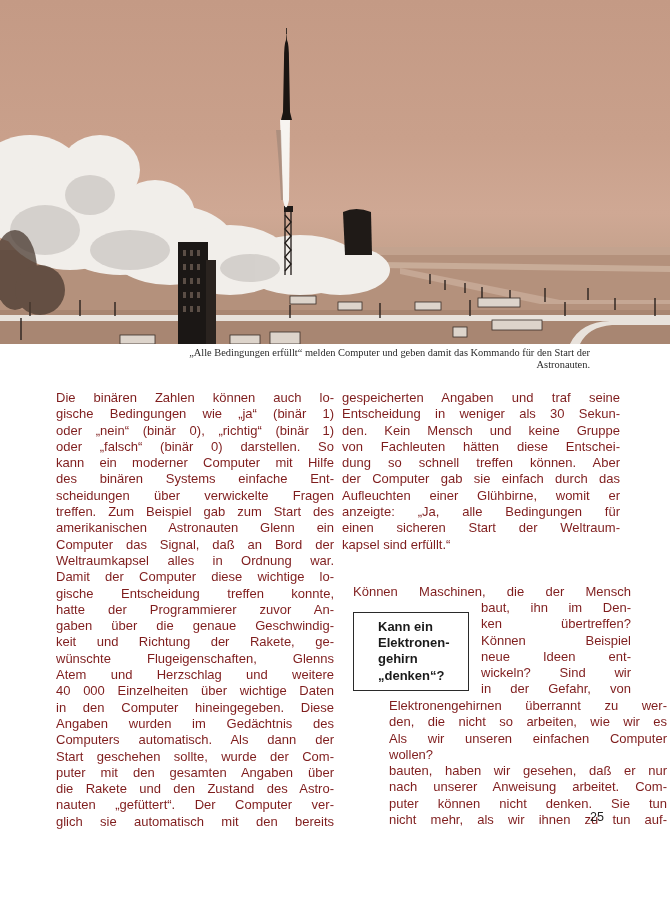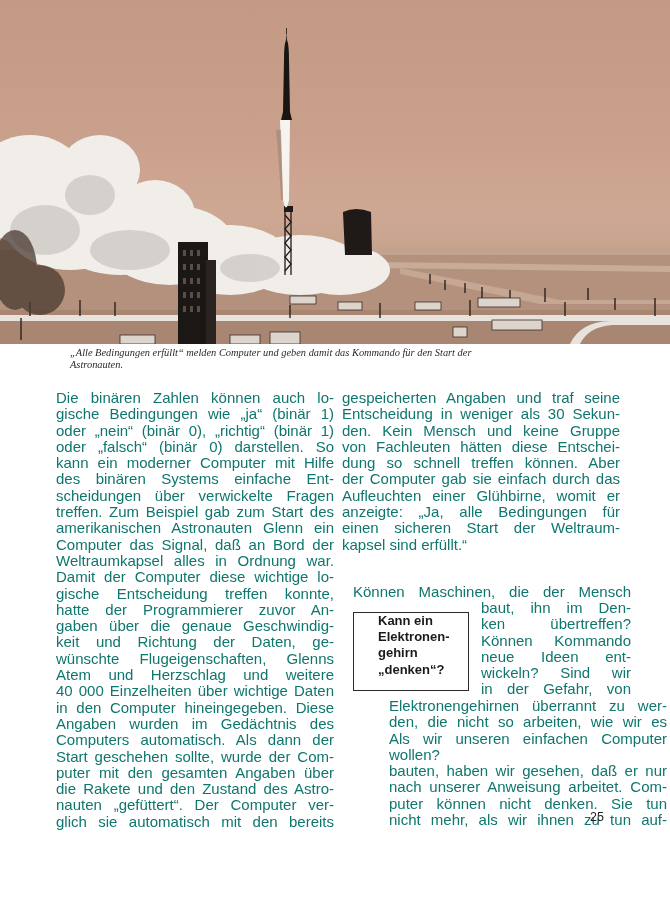--- a/index.html
+++ b/index.html
@@ -7,38 +7,39 @@
     width: 670px; height: 904px; background: #ffffff; position: relative; overflow: hidden;
     font-family: "Liberation Sans", sans-serif; color: #1e1e1e;
   }
   .illustration {
     position: absolute; left: 0; top: 0; width: 670px; height: 344px; overflow: hidden;
     background: linear-gradient(180deg, #c49a85 0%, #c9a08b 40%, #cfa894 62%, #c7a38e 72%, #b89a84 100%);
   }
   .illustration svg { position: absolute; left: 0; top: 0; }
   .caption {
     position: absolute; left: 70px; top: 347px; width: 520px;
-    font-family: "Liberation Serif", serif; font-style: italic; font-size: 10.4px; line-height: 11.5px;
+    font-family: "Liberation Serif", serif; font-size: 10.4px; line-height: 11.5px;
     color: #2a2a2a;
+    text-align: right;
   }
   .col {
-    position: absolute; font-size: 15px; line-height: 16.3px; color: #0f766e;
+    position: absolute; font-size: 13px; line-height: 16.3px; color: #7f1d1d;
     text-align: justify; hyphens: manual;
   }
   .col .line { display: block; text-align: justify; text-align-last: justify; white-space: nowrap; height: 16.3px; }
   .col .line.last { text-align-last: left; }
   .col-left { left: 56px; top: 390px; width: 278px; }
   .col-right { left: 342px; top: 390px; width: 278px; }
   .col-right2 { left: 353px; top: 584px; width: 278px; }
   .wrap-right { position: absolute; left: 481px; top: 600px; width: 150px; }
   .col-right3 { left: 353px; top: 698px; width: 278px; margin-left: 36px; }
   .sidebox {
     position: absolute; left: 353px; top: 612px; width: 116px; height: 79px;
     border: 1.3px solid #2a2a2a; box-sizing: border-box;
-    padding: 0 0 0 24px;
+    padding: 6px 0 0 24px;
     font-weight: bold; font-size: 13px; line-height: 16.2px; color: #1a1a1a;
   }
   .sidebox span { display: block; white-space: nowrap; }
   .page-number { position: absolute; left: 590px; top: 810px; font-size: 12.5px; color: #222; }
 </style>
 </head>
 <body>
 
 <div class="illustration">
   <svg width="670" height="344" viewBox="0 0 670 344">
@@ -158,21 +159,21 @@
   <span class="line">des binären Systems einfache Ent-</span>
   <span class="line">scheidungen über verwickelte Fragen</span>
   <span class="line">treffen. Zum Beispiel gab zum Start des</span>
   <span class="line">amerikanischen Astronauten Glenn ein</span>
   <span class="line">Computer das Signal, daß an Bord der</span>
   <span class="line">Weltraumkapsel alles in Ordnung war.</span>
   <span class="line">Damit der Computer diese wichtige lo-</span>
   <span class="line">gische Entscheidung treffen konnte,</span>
   <span class="line">hatte der Programmierer zuvor An-</span>
   <span class="line">gaben über die genaue Geschwindig-</span>
-  <span class="line">keit und Richtung der Daten, ge-</span>
+  <span class="line">keit und Richtung der Rakete, ge-</span>
   <span class="line">wünschte Flugeigenschaften, Glenns</span>
   <span class="line">Atem und Herzschlag und weitere</span>
   <span class="line">40 000 Einzelheiten über wichtige Daten</span>
   <span class="line">in den Computer hineingegeben. Diese</span>
   <span class="line">Angaben wurden im Gedächtnis des</span>
   <span class="line">Computers automatisch. Als dann der</span>
   <span class="line">Start geschehen sollte, wurde der Com-</span>
   <span class="line">puter mit den gesamten Angaben über</span>
   <span class="line">die Rakete und den Zustand des Astro-</span>
   <span class="line">nauten „gefüttert“. Der Computer ver-</span>
@@ -199,21 +200,21 @@
 <div class="sidebox">
   <span>Kann ein</span>
   <span>Elektronen-</span>
   <span>gehirn</span>
   <span>„denken“?</span>
 </div>
 
 <div class="col wrap-right">
   <span class="line">baut, ihn im Den-</span>
   <span class="line">ken übertreffen?</span>
-  <span class="line">Können Kommando</span>
+  <span class="line">Können Beispiel</span>
   <span class="line">neue Ideen ent-</span>
   <span class="line">wickeln? Sind wir</span>
   <span class="line">in der Gefahr, von</span>
 </div>
 
 <div class="col col-right3">
   <span class="line">Elektronengehirnen überrannt zu wer-</span>
   <span class="line">den, die nicht so arbeiten, wie wir es</span>
   <span class="line">Als wir unseren einfachen Computer</span>
   <span class="line last">wollen?</span>

